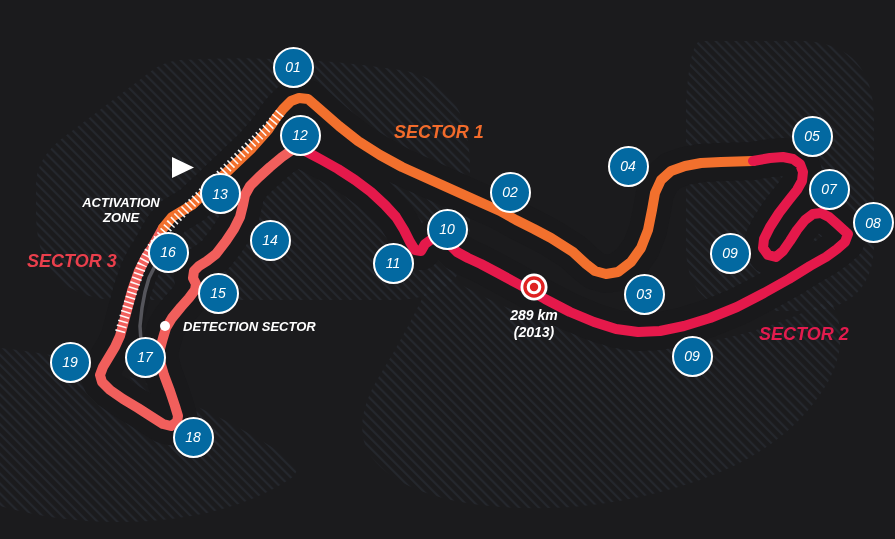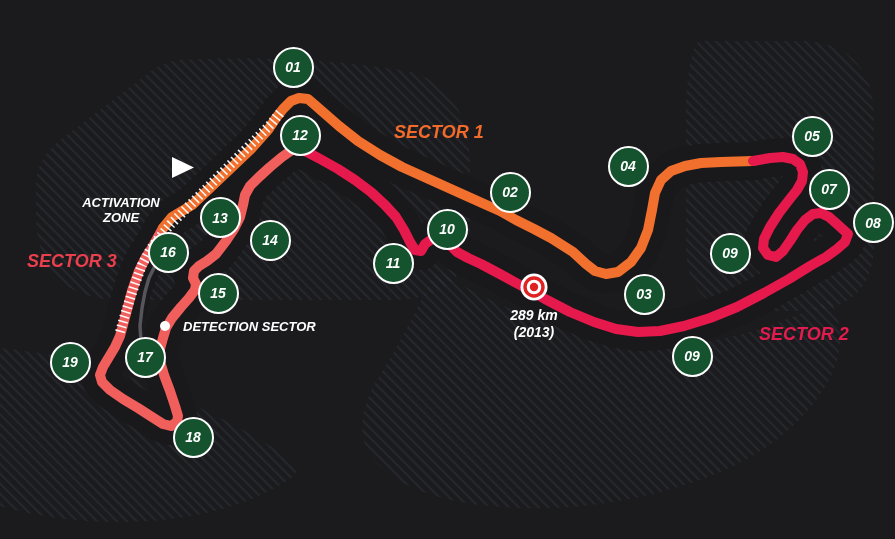--- a/index.html
+++ b/index.html
@@ -14,22 +14,22 @@
   #sector1-label{left:394px;top:122px;color:#f26b2b;}
   #sector2-label{left:751px;top:324px;color:#e31b4e;margin-left:8px;}
   #sector3-label{left:27px;top:251px;color:#ea3f4c;}
   #activation-label{left:61px;top:195px;width:120px;text-align:center;
     color:#ffffff;font-size:13px;line-height:15px;}
   #detection-label{left:183px;top:319px;color:#ffffff;font-size:13px;}
   #distance-label{left:484px;top:307px;width:100px;text-align:center;
     color:#ffffff;font-size:14px;line-height:17px;}
   .marker{
     position:absolute;width:37px;height:37px;border-radius:50%;
-    background:#14532d;border:2px solid #ffffff;
-    color:#ffffff;font-style:italic;font-weight:700;font-size:14px;
+    background:#0369a1;border:2px solid #ffffff;
+    color:#ffffff;font-style:italic;font-weight:400;font-size:14px;
     display:flex;align-items:center;justify-content:center;
     box-sizing:content-box;
   }
 </style>
 </head>
 <body>
 
 <div class="stage">
 
   <svg width="895" height="539" viewBox="0 0 895 539">
@@ -93,21 +93,21 @@
       <div class="marker" style="left: 623.5px; top: 273.5px;">03</div>
       <div class="marker" style="left: 607.5px; top: 145.5px;">04</div>
       <div class="marker" style="left: 791.5px; top: 115.5px;">05</div>
       <div class="marker" style="left: 709.5px; top: 232.5px;">09</div>
       <div class="marker" style="left: 808.5px; top: 168.5px;">07</div>
       <div class="marker" style="left: 852.5px; top: 202px;">08</div>
       <div class="marker" style="left: 671.5px; top: 335.5px;">09</div>
       <div class="marker" style="left: 426.5px; top: 208.5px;">10</div>
       <div class="marker" style="left: 372.5px; top: 242.5px;">11</div>
       <div class="marker" style="left: 279.5px; top: 114.5px;">12</div>
-      <div class="marker" style="left: 199.5px; top: 197px;">13</div>
+      <div class="marker" style="left: 199.5px; top: 173px;">13</div>
       <div class="marker" style="left: 249.5px; top: 219.5px;">14</div>
       <div class="marker" style="left: 197.5px; top: 272.5px;">15</div>
       <div class="marker" style="left: 147.5px; top: 231.5px;">16</div>
       <div class="marker" style="left: 124.5px; top: 336.5px;">17</div>
       <div class="marker" style="left: 172.5px; top: 416.5px;">18</div>
       <div class="marker" style="left: 49.5px; top: 341.5px;">19</div>
     </div>
 
 </div>
 

